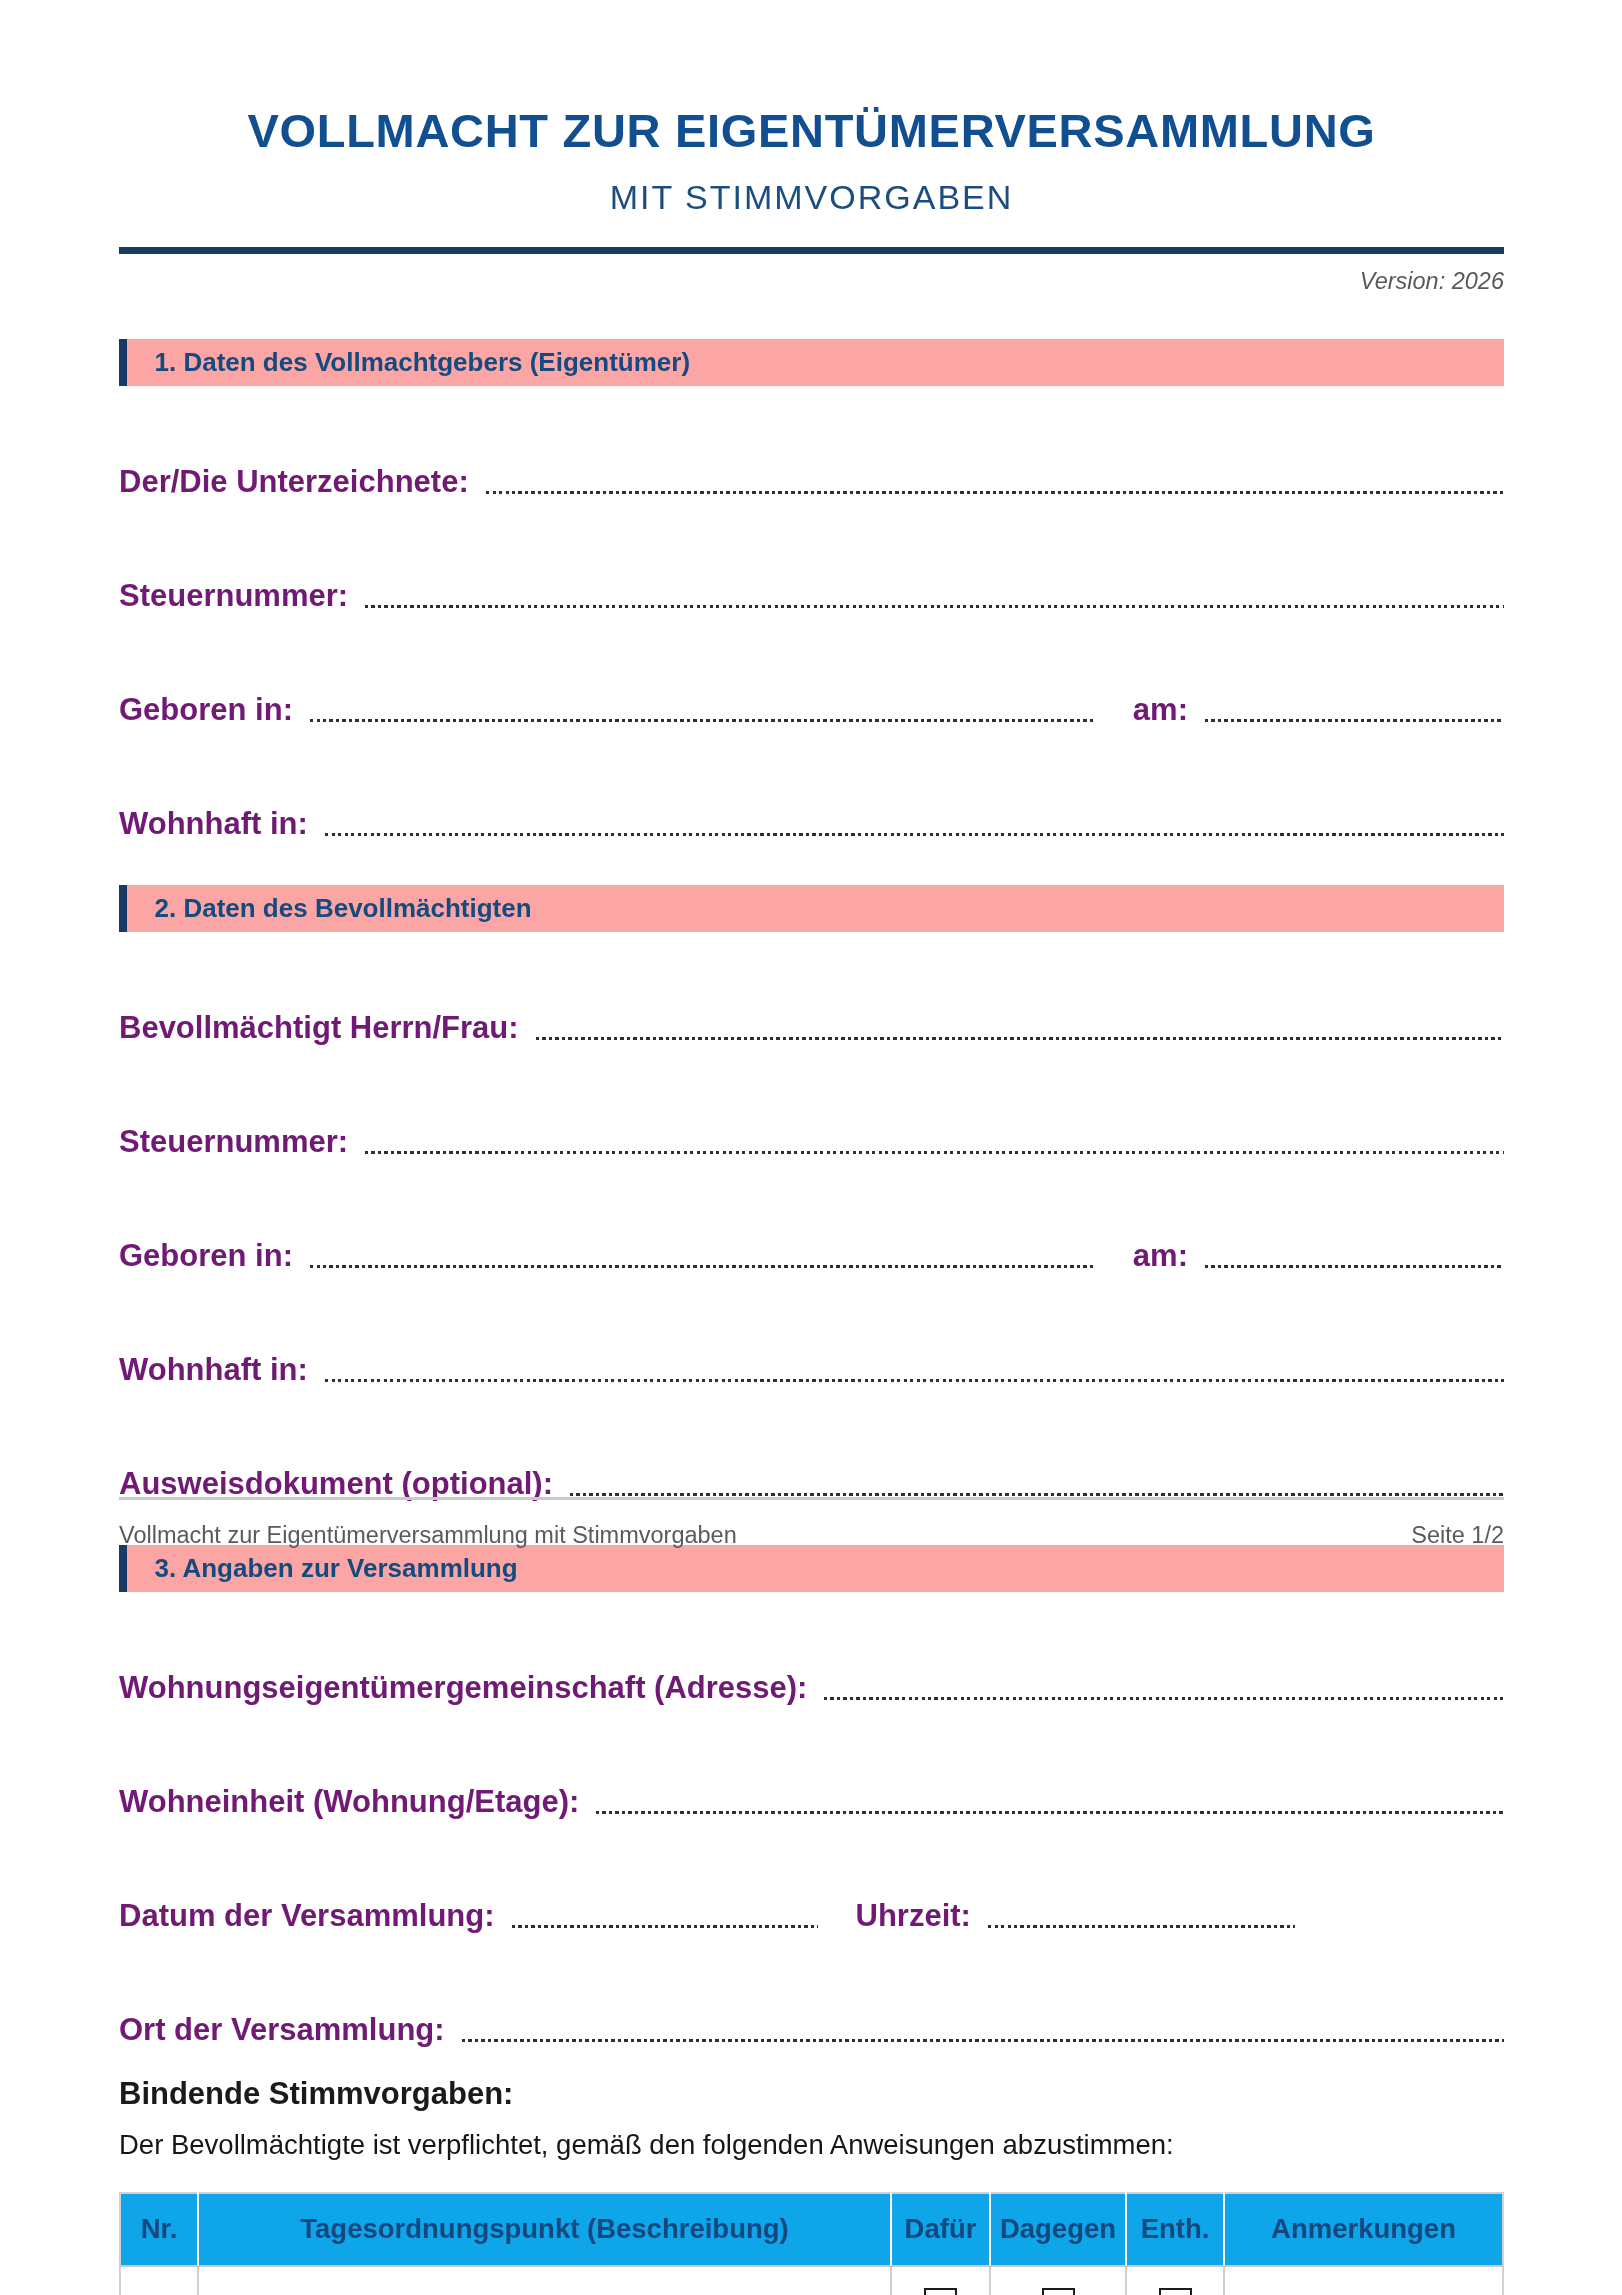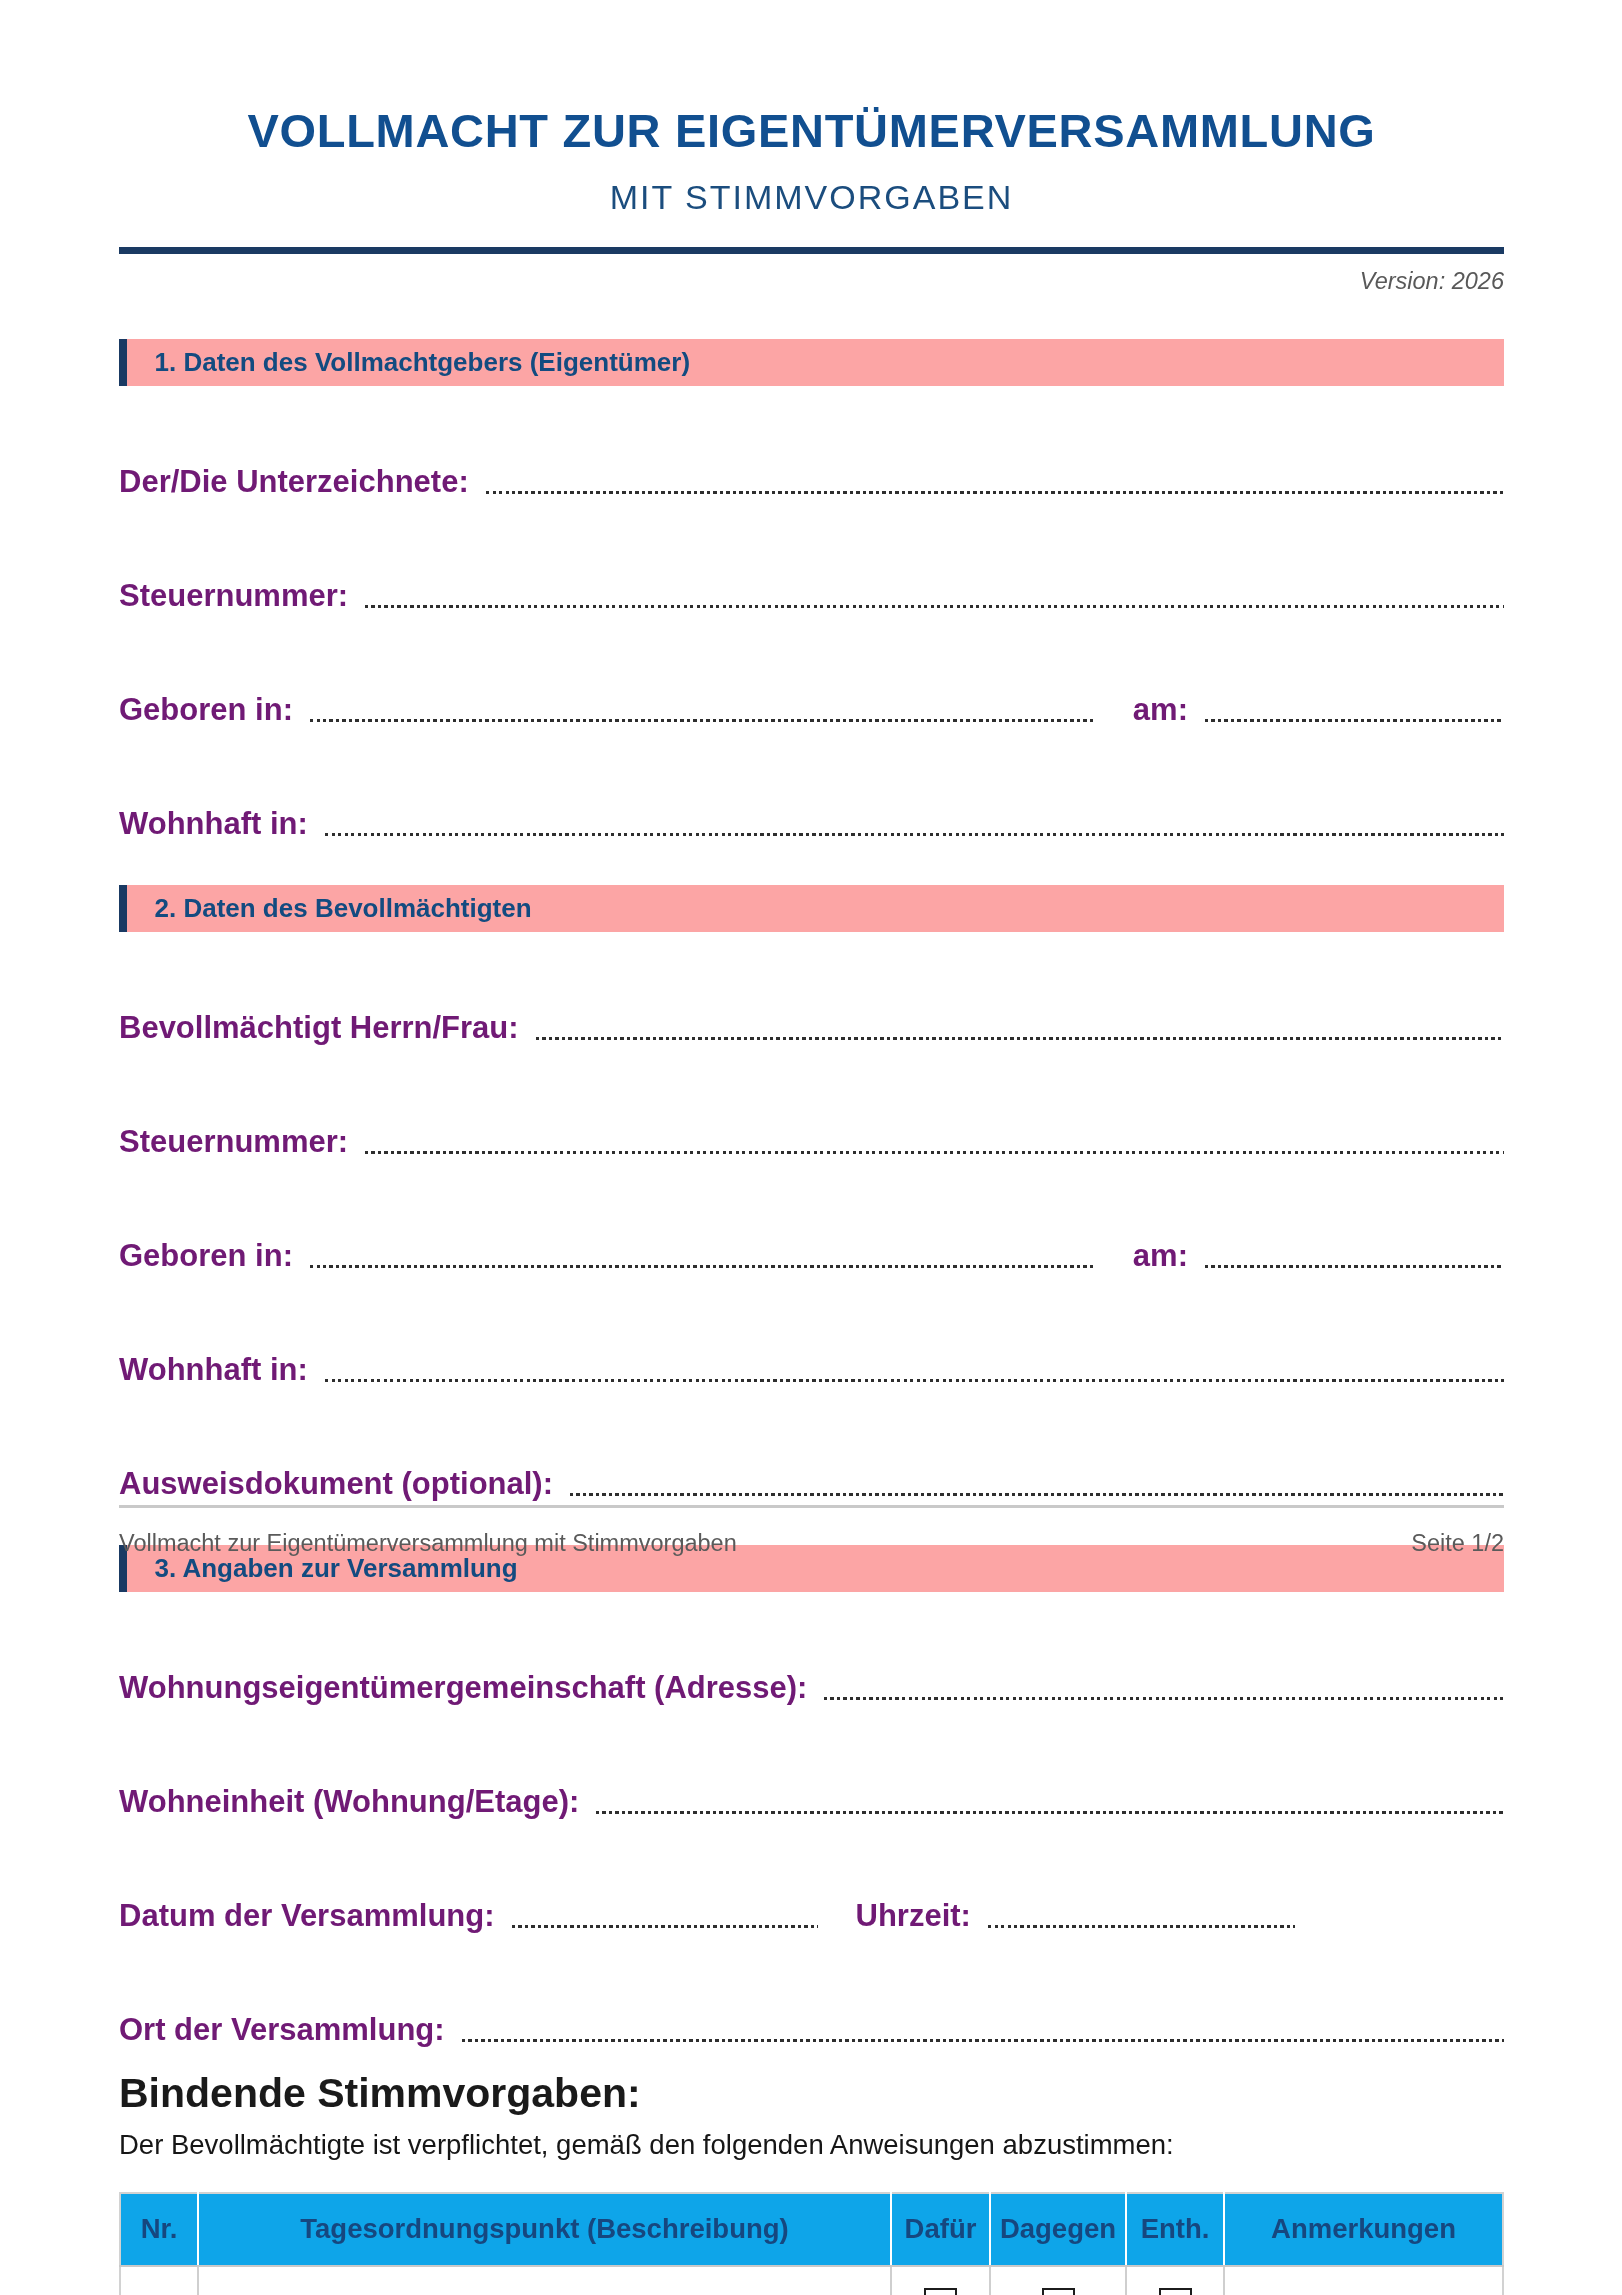--- a/index.html
+++ b/index.html
@@ -51,21 +51,21 @@
   .frow .lbl.second{ margin-left:38px; }
   .fill{
     flex:1 1 auto; height:3.3px; margin:0 0 5.9px 17px;
     background-image:repeating-linear-gradient(90deg,#2e2e2e 0 3.3px, rgba(0,0,0,0) 3.3px 6.5px);
   }
   .fill.fixed-am{ flex:0 0 299px; }
   .fill.fixed-dt{ flex:0 0 306px; }
   .fill.fixed-uz{ flex:0 0 307px; }
 
   
-  .voting-heading{ margin-top:27.5px; font-size:41px; font-weight:700; line-height:37px; }
+  .voting-heading{ margin-top:27.5px; font-size:31px; font-weight:700; line-height:37px; }
   .voting-instruction{ margin-top:15.7px; font-size:27.5px; font-weight:400; line-height:34px; color:#161616; }
 
   table.voting{
     width:100%; border-collapse:collapse; margin-top:30px;
     border:2px solid #d2d2d2;
   }
   table.voting th{
     background:#0ea5e9; color:#16477f;
     font-size:27.5px; font-weight:700; text-align:center;
     height:73px; border-left:2.6px solid #ffffff; border-bottom:2px solid #c9c9c9;
@@ -79,21 +79,21 @@
   table.voting td:first-child{ border-left:none; }
   table.voting tr.alt td{ background:#f4f4f4; }
   table.voting td.nr-cell{ font-size:29px; font-weight:400; color:#111; }
   .checkbox{
     display:inline-block; width:33px; height:33px;
     border:2.6px solid #1c1c1c; background:#ffffff;
   }
 
   
   .footer{
-    position:absolute; left:119px; right:119px; bottom:60px;
+    position:absolute; left:119px; right:119px; bottom:68px;
     border-top:3.9px solid #c9c9c9; padding-top:21px;
     display:flex; justify-content:space-between;
     font-size:23.5px; color:#5a5a5a; line-height:29px;
   }
 </style>
 </head>
 <body>
 
 <div class="page">
 

